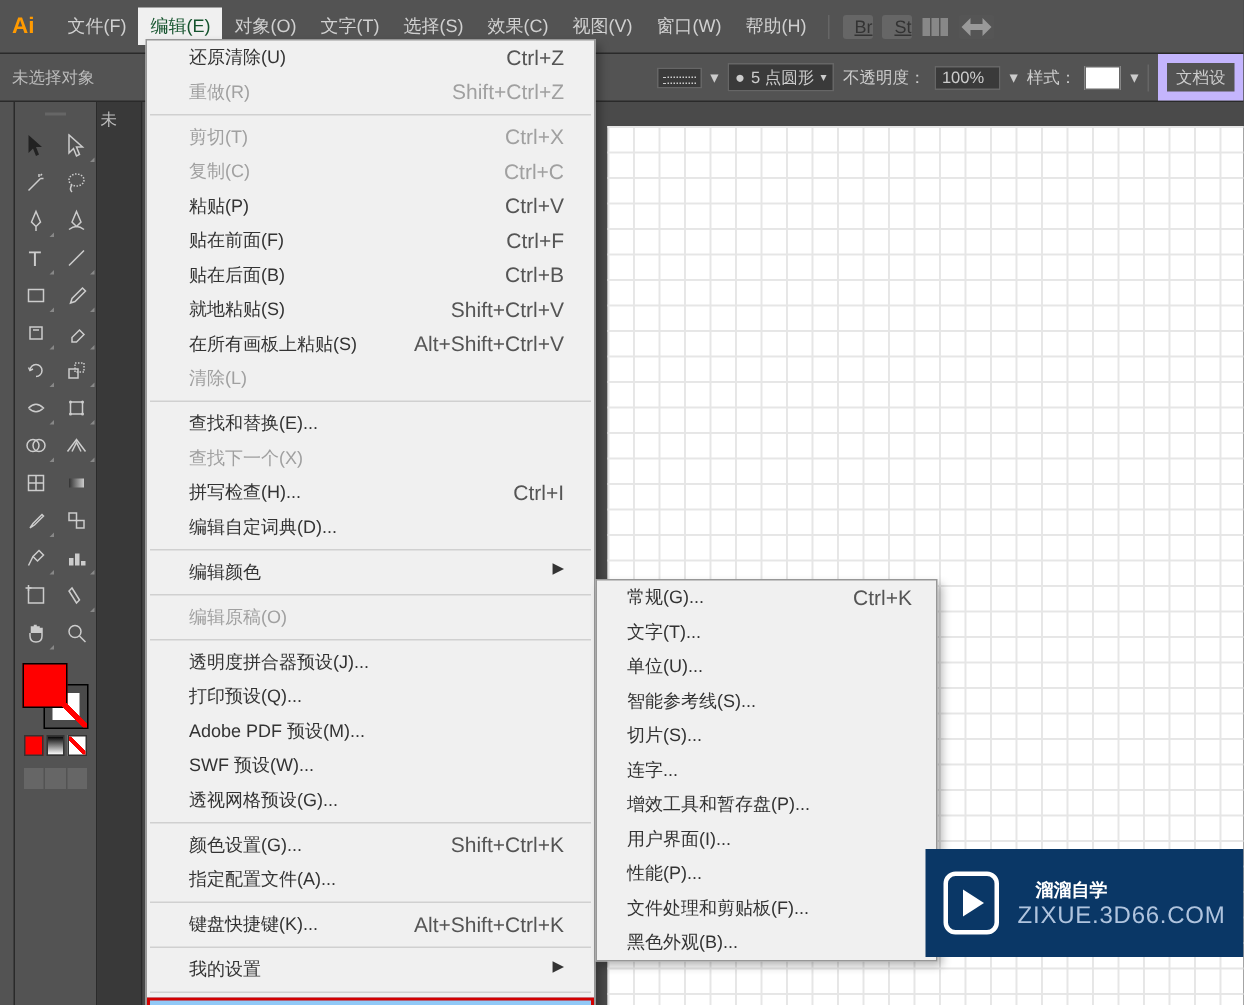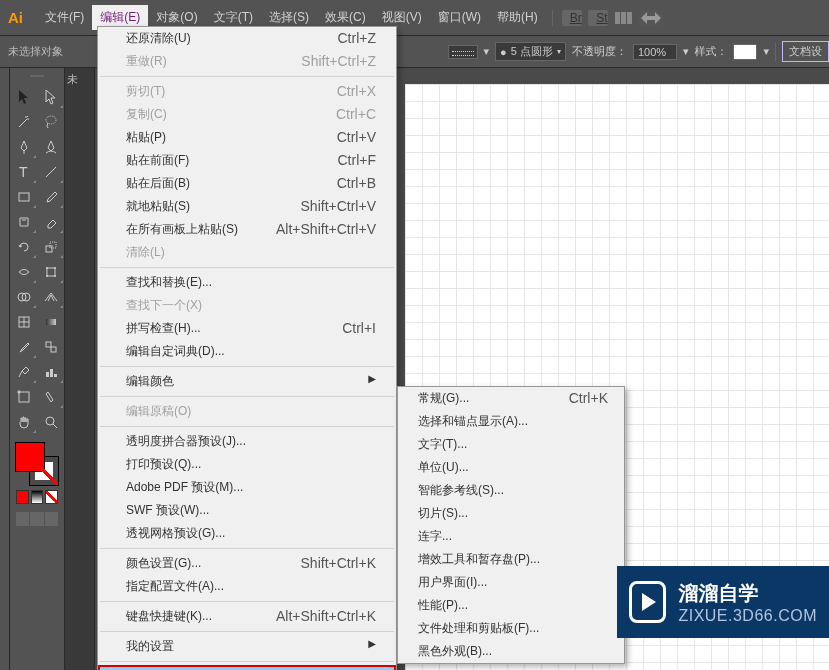--- a/index.html
+++ b/index.html
@@ -1,36 +1,36 @@
 <!DOCTYPE html>
 <html><head>
   <meta charset="utf-8">
   <style>
     * { box-sizing: border-box; margin: 0; padding: 0; font-family: "Microsoft YaHei", sans-serif; }
     body { background: #4a4a4a; width: 829px; height: 670px; overflow: hidden; position: relative; }
     
     .menubar { height: 36px; background: #535353; display: flex; align-items: center; padding-left: 8px; border-bottom: 1px solid #2a2a2a; }
     .ai-logo { color: #ff9a00; font-weight: bold; font-size: 15px; margin-right: 14px; }
     .menubar-item { color: #d0d0d0; font-size: 12px; padding: 4px 8px; cursor: pointer; }
-    .menubar-item.active { background: #f0f0f0; color: #701a75; }
+    .menubar-item.active { background: #f0f0f0; color: #14532d; }
     .menubar-sep { width: 1px; height: 16px; background: #666; margin: 0 6px; }
     .menubar-icon { width: 20px; height: 16px; background: #666; display: inline-block; margin: 0 3px; border-radius: 2px; color: #333; font-size: 12px; text-align: right; line-height: 16px; text-decoration: underline; }
     .grid-icon { display: inline-flex; gap: 1px; margin: 0 4px; }
     .grid-icon span { width: 5px; height: 12px; background: #888; }
     
     .control-bar { height: 32px; background: #535353; display: flex; align-items: center; padding: 0 8px; border-bottom: 1px solid #2a2a2a; position: relative; }
     .no-selection { color: #bbb; font-size: 11px; margin-right: 16px; }
     .control-right { position: absolute; right: 0; display: flex; align-items: center; gap: 6px; color: #ccc; font-size: 11px; }
     .dropdown { background: #3a3a3a; border: 1px solid #666; padding: 1px 4px; display: inline-flex; align-items: center; color: #ccc; font-size: 11px; }
     .dropdown .arrow { margin-left: 4px; font-size: 8px; }
     .stroke-preview { width: 30px; height: 14px; background: #3a3a3a; border: 1px solid #666; position: relative; }
     .stroke-preview::after { content: ''; position: absolute; top: 5px; left: 3px; right: 3px; height: 3px; border-top: 1px dotted #ccc; border-bottom: 1px dotted #ccc; }
     .opacity-input { background: #3a3a3a; border: 1px solid #666; color: #ccc; width: 44px; font-size: 11px; padding: 1px 4px; }
     .style-swatch { width: 24px; height: 16px; background: #fff; border: 1px solid #666; }
-    .doc-btn { background: #535353; border: 1px solid #c4b5fd; color: #ccc; padding: 2px 6px; font-size: 11px; }
+    .doc-btn { background: #535353; border: 6px solid #c4b5fd; color: #ccc; padding: 2px 6px; font-size: 11px; }
     
     .workspace { display: flex; height: calc(100% - 58px); }
     .dock-strip { width: 10px; background: #535353; border-right: 1px solid #2a2a2a; }
     .tools-panel { width: 55px; background: #535353; border-right: 1px solid #2a2a2a; padding-top: 4px; }
     .tools-grip { height: 8px; display: flex; justify-content: center; align-items: center; gap: 2px; margin-bottom: 4px; }
     .tools-grip span { width: 14px; height: 2px; background: #666; }
     .tool-row { display: flex; }
     .tool { width: 27px; height: 25px; display: flex; align-items: center; justify-content: center; position: relative; cursor: pointer; }
     .tool svg { width: 16px; height: 16px; }
     .tool-corner { position: absolute; bottom: 1px; right: 1px; width: 0; height: 0; border-left: 3px solid transparent; border-bottom: 3px solid #888; }
@@ -65,21 +65,21 @@
     .menu-sep { height: 1px; background: #d0d0d0; margin: 3px 2px; }
     .menu-item.highlighted { outline: 2px solid #d20000; outline-offset: -2px; }
     
     .menu-2 { left: 397px; top: 386px; width: 228px; }
     .menu-2 .menu-item { padding: 3px 16px 3px 20px; }
     
     .watermark { position: absolute; right: 0; bottom: 32px; width: 212px; height: 72px; background: #0a3766; display: flex; align-items: center; padding: 0 12px; z-index: 200; }
     .wm-play { width: 42px; height: 42px; border: 3px solid #fff; border-radius: 8px; display: flex; align-items: center; justify-content: center; }
     .wm-play::after { content: ''; width: 0; height: 0; border-left: 14px solid #fff; border-top: 9px solid transparent; border-bottom: 9px solid transparent; margin-left: 3px; }
     .wm-text { margin-left: 12px; color: #fff; }
-    .wm-text .t1 { font-size: 20px; font-weight: bold; }
+    .wm-text .t1 { font-size: 12px; font-weight: bold; margin-left: 12px; }
     .wm-text .t2 { font-size: 16px; color: #b0c4de; letter-spacing: 0.5px; }
   </style>
 </head>
 <body>
 
 <div class="menubar">
   <span class="ai-logo">Ai</span>
   <span class="menubar-item">文件(F)</span>
   <span class="menubar-item active">编辑(E)</span>
   <span class="menubar-item">对象(O)</span>
@@ -471,23 +471,20 @@
       <span>首选项(N)</span>
       <span class="arrow">▶</span>
     </div>
   </div>
 <div class="menu menu-2" id="prefs-menu">
     <div class="menu-item">
       <span>常规(G)...</span>
       <span class="shortcut">Ctrl+K</span>
     </div>
     <div class="menu-item">
-      <span>选择和锚点显示(A)...</span>
-    </div>
-    <div class="menu-item">
       <span>文字(T)...</span>
     </div>
     <div class="menu-item">
       <span>单位(U)...</span>
     </div>
     <div class="menu-item">
       <span>智能参考线(S)...</span>
     </div>
     <div class="menu-item">
       <span>切片(S)...</span>

